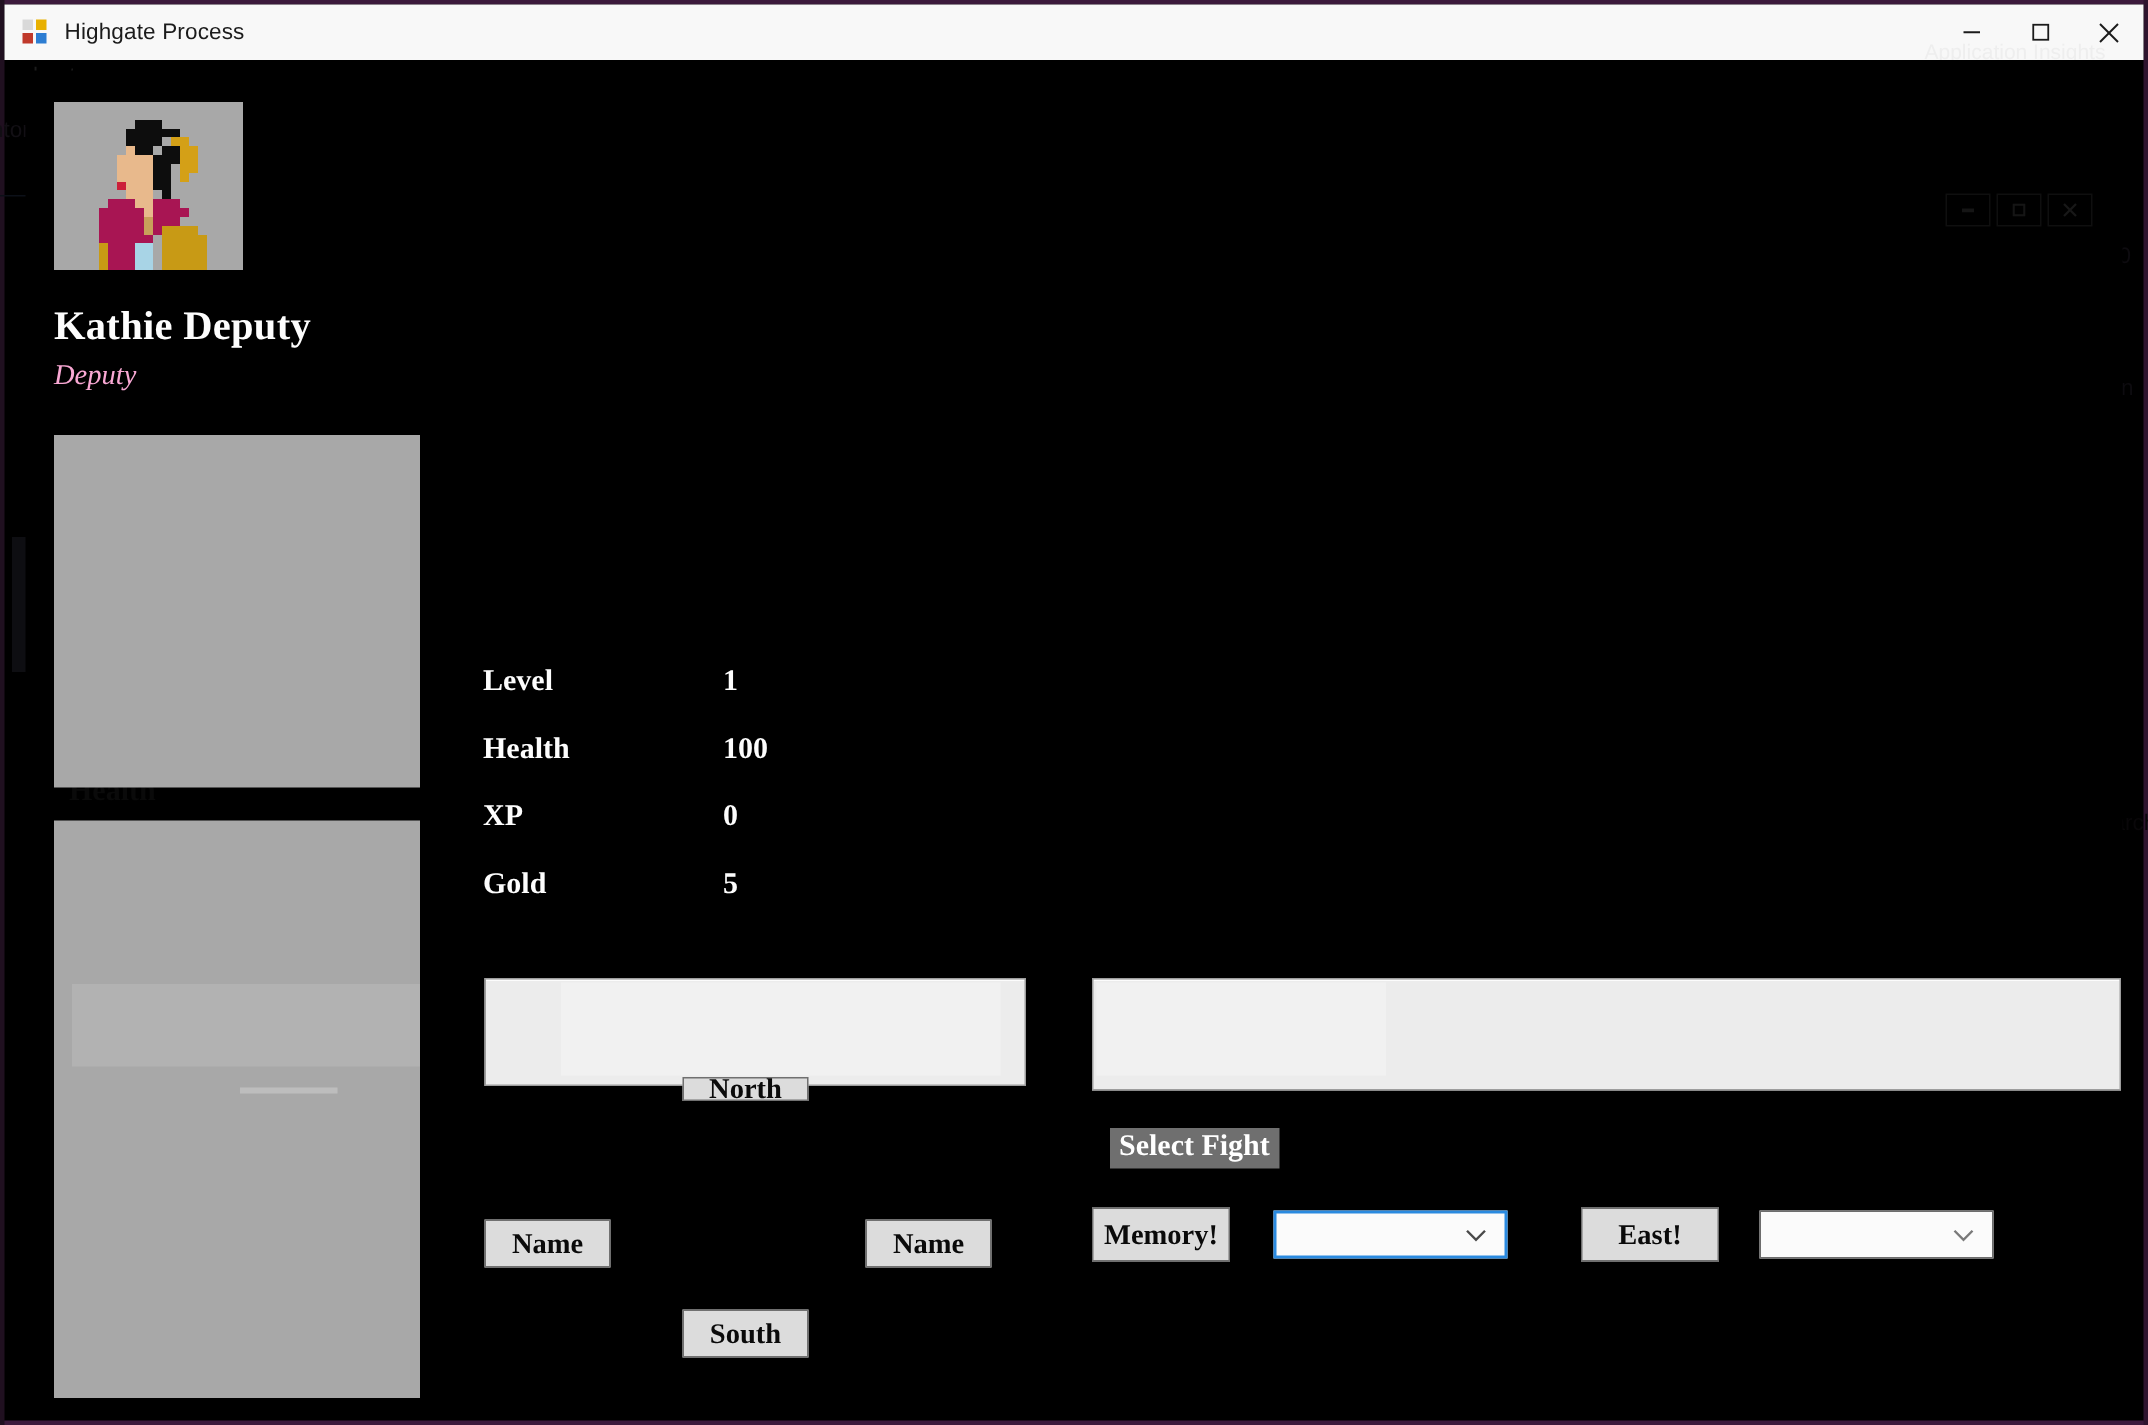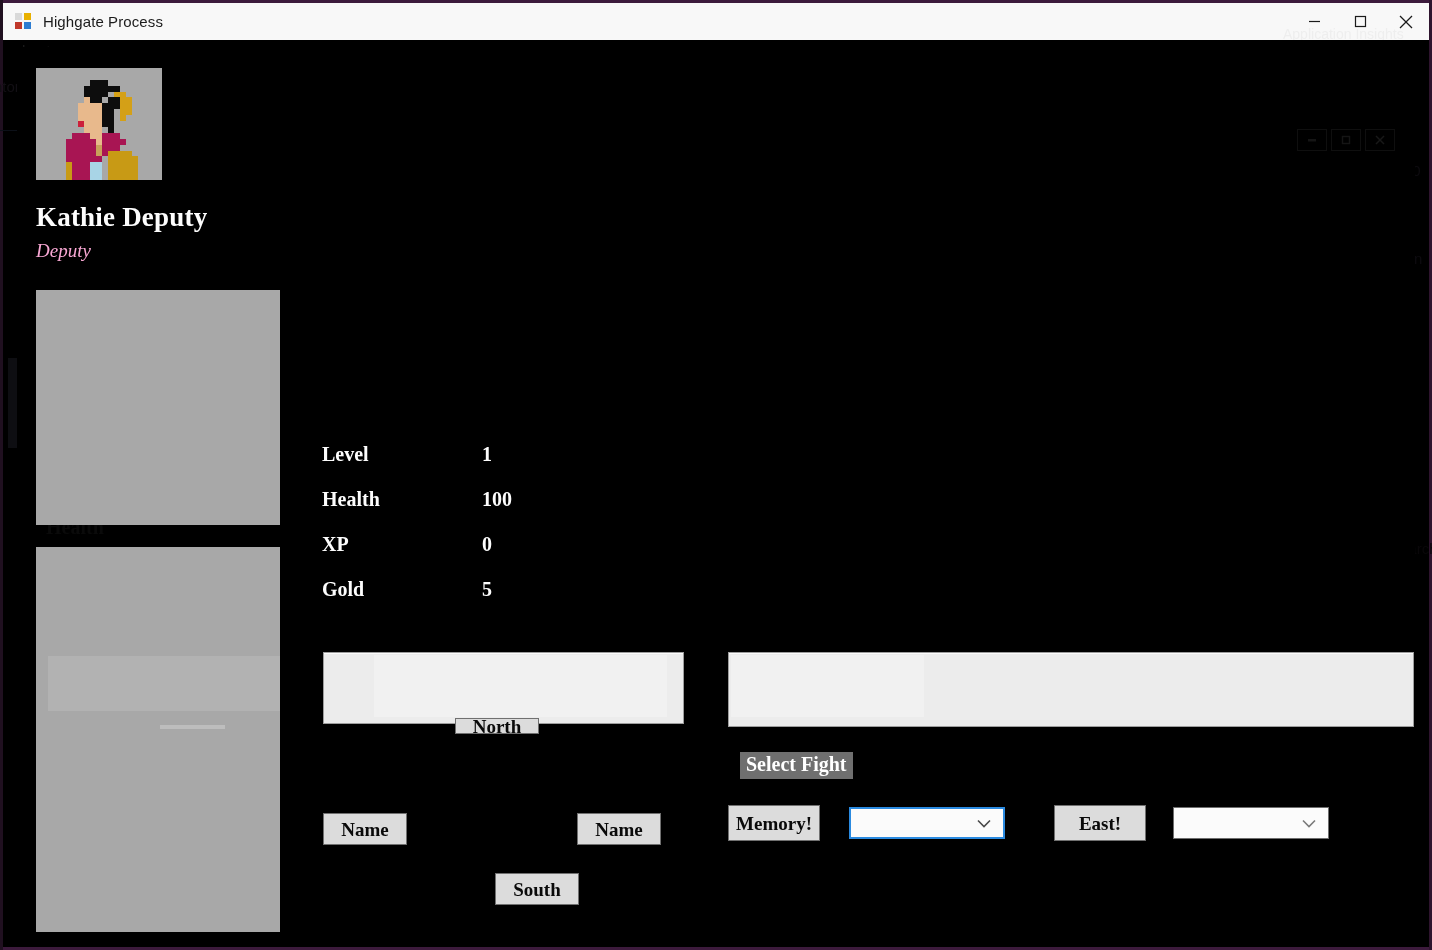--- a/index.html
+++ b/index.html
@@ -186,21 +186,21 @@
     border: 1px solid #707070;
     font-family: "Liberation Serif", serif;
     font-size: 19px; font-weight: bold; color: #0a0a0a;
     display: flex; align-items: center; justify-content: center;
     cursor: default;
     line-height: 1;
   }
   .btn.north { left: 438px; top: 671px; width: 84px; height: 16px; }
   .btn.west  { left: 306px; top: 766px; width: 84px; height: 32px; }
   .btn.east  { left: 560px; top: 766px; width: 84px; height: 32px; }
-  .btn.south { left: 438px; top: 826px; width: 84px; height: 32px; margin-left: 40px; }
+  .btn.south { left: 438px; top: 826px; width: 84px; height: 32px; }
   .btn.fight { left: 711px; top: 758px; width: 92px; height: 36px; }
   .btn.heal  { left: 1037px; top: 758px; width: 92px; height: 36px; }
 
   
   .select-action {
     position: absolute; left: 723px; top: 705px;
     background: #6f6f6f;
     color: #ffffff;
     font-family: "Liberation Serif", serif;
     font-size: 20px; font-weight: bold;

